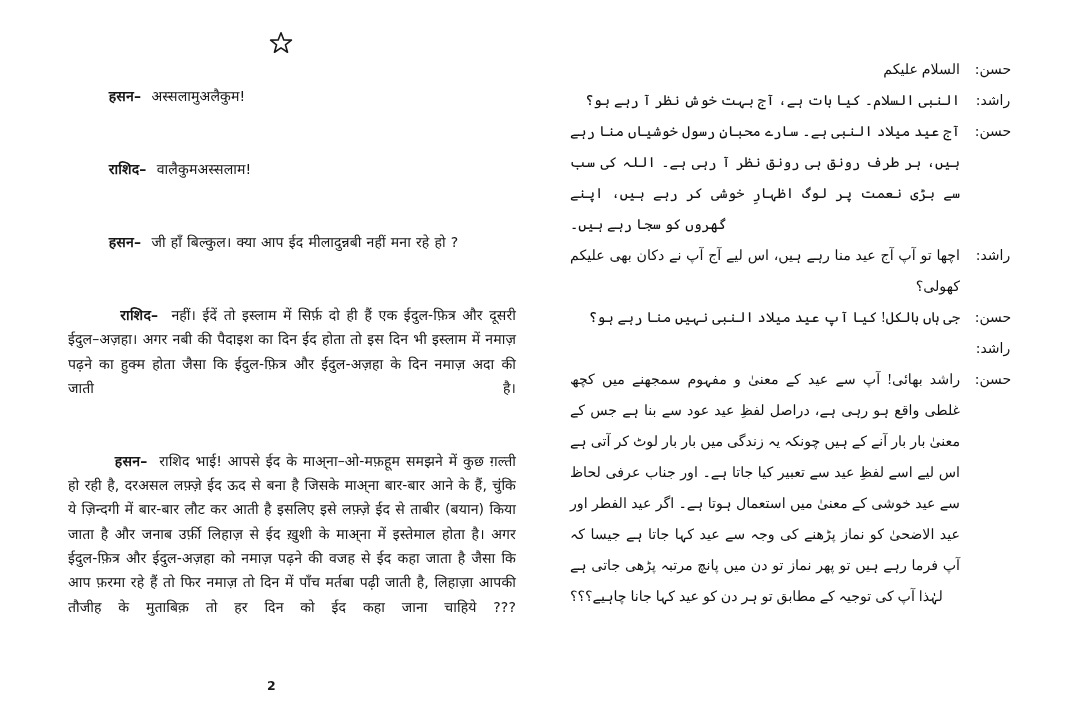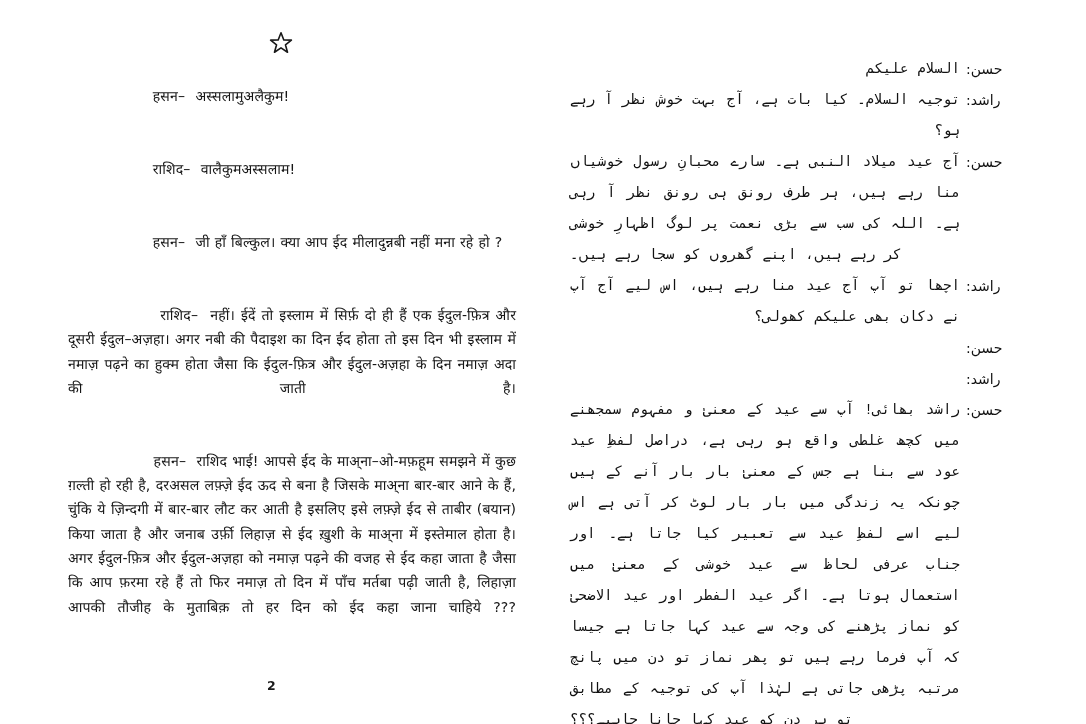--- a/index.html
+++ b/index.html
@@ -58,23 +58,22 @@
     line-height: 24.3px;
     color: #161616;
     text-align: justify;
     text-align-last: left;
     white-space: pre-wrap;
     word-spacing: 0.5px;
     letter-spacing: 0.1px;
   }
   .hi-block { margin: 0; }
   .hi-speaker {
-    font-weight: 400;
+    font-weight: 700;
     letter-spacing: 0.2px;
-    margin-left: 44px;
   }
   .hi-last-full { text-align-last: justify; }
 
   
   .urdu-col {
     position: absolute;
     right: 66px;
     top: 54px;
     width: 450px;
     direction: rtl;
@@ -84,28 +83,28 @@
     display: flex;
     flex-direction: row;
     direction: rtl;
     align-items: flex-start;
   }
   .ur-speaker {
     flex: 0 0 54px;
     font-family: "DejaVu Sans", sans-serif;
     font-size: 14px;
     line-height: 31px;
-    text-align: left;
+    text-align: center;
     padding-left: 6px;
     color: #111;
     white-space: nowrap;
   }
   .ur-body {
     flex: 1 1 auto;
-    font-family: Liberation Mono, monospace;
+    font-family: Liberation Serif, serif;
     font-size: 14.2px;
     line-height: 31px;
     color: #111;
     text-align: justify;
     text-align-last: left;
     direction: rtl;
     word-spacing: 0.3px;
   }
   .ur-body.tl-right { text-align-last: right; }
 
@@ -180,35 +179,36 @@
 
     <div class="urdu-col">
 
       <div class="ur-row">
         <div class="ur-speaker">حسن:</div>
         <div class="ur-body tl-right">السلام علیکم</div>
       </div>
 
       <div class="ur-row">
         <div class="ur-speaker">راشد:</div>
-        <div class="ur-body tl-right">توجیہ السلام۔ کیا بات ہے، آج بہت خوش نظر آ رہے ہو؟</div>
+        <div class="ur-body tl-right">النبی السلام۔ کیا بات ہے، آج بہت خوش نظر آ رہے ہو؟</div>
       </div>
 
       <div class="ur-row">
         <div class="ur-speaker">حسن:</div>
         <div class="ur-body">آج عید میلاد النبی ہے۔ سارے محبانِ رسول خوشیاں منا رہے ہیں، ہر طرف رونق ہی رونق نظر آ رہی ہے۔ اللہ کی سب سے بڑی نعمت پر لوگ اظہارِ خوشی کر رہے ہیں، اپنے گھروں کو سجا رہے ہیں۔</div>
       </div>
 
       <div class="ur-row">
         <div class="ur-speaker">راشد:</div>
         <div class="ur-body tl-right">اچھا تو آپ آج عید منا رہے ہیں، اس لیے آج آپ نے دکان بھی علیکم کھولی؟</div>
       </div>
 
       <div class="ur-row">
         <div class="ur-speaker">حسن:</div>
+        <div class="ur-body tl-right">جی ہاں بالکل! کیا آپ عید میلاد النبی نہیں منا رہے ہو؟</div>
       </div>
 
       <div class="ur-row">
         <div class="ur-speaker">راشد:</div>
       </div>
 
       <div class="ur-row">
         <div class="ur-speaker">حسن:</div>
         <div class="ur-body">راشد بھائی! آپ سے عید کے معنیٰ و مفہوم سمجھنے میں کچھ غلطی واقع ہو رہی ہے، دراصل لفظِ عید عود سے بنا ہے جس کے معنیٰ بار بار آنے کے ہیں چونکہ یہ زندگی میں بار بار لوٹ کر آتی ہے اس لیے اسے لفظِ عید سے تعبیر کیا جاتا ہے۔ اور جناب عرفی لحاظ سے عید خوشی کے معنیٰ میں استعمال ہوتا ہے۔ اگر عید الفطر اور عید الاضحیٰ کو نماز پڑھنے کی وجہ سے عید کہا جاتا ہے جیسا کہ آپ فرما رہے ہیں تو پھر نماز تو دن میں پانچ مرتبہ پڑھی جاتی ہے لہٰذا آپ کی توجیہ کے مطابق تو ہر دن کو عید کہا جانا چاہیے؟؟؟</div>
       </div>

